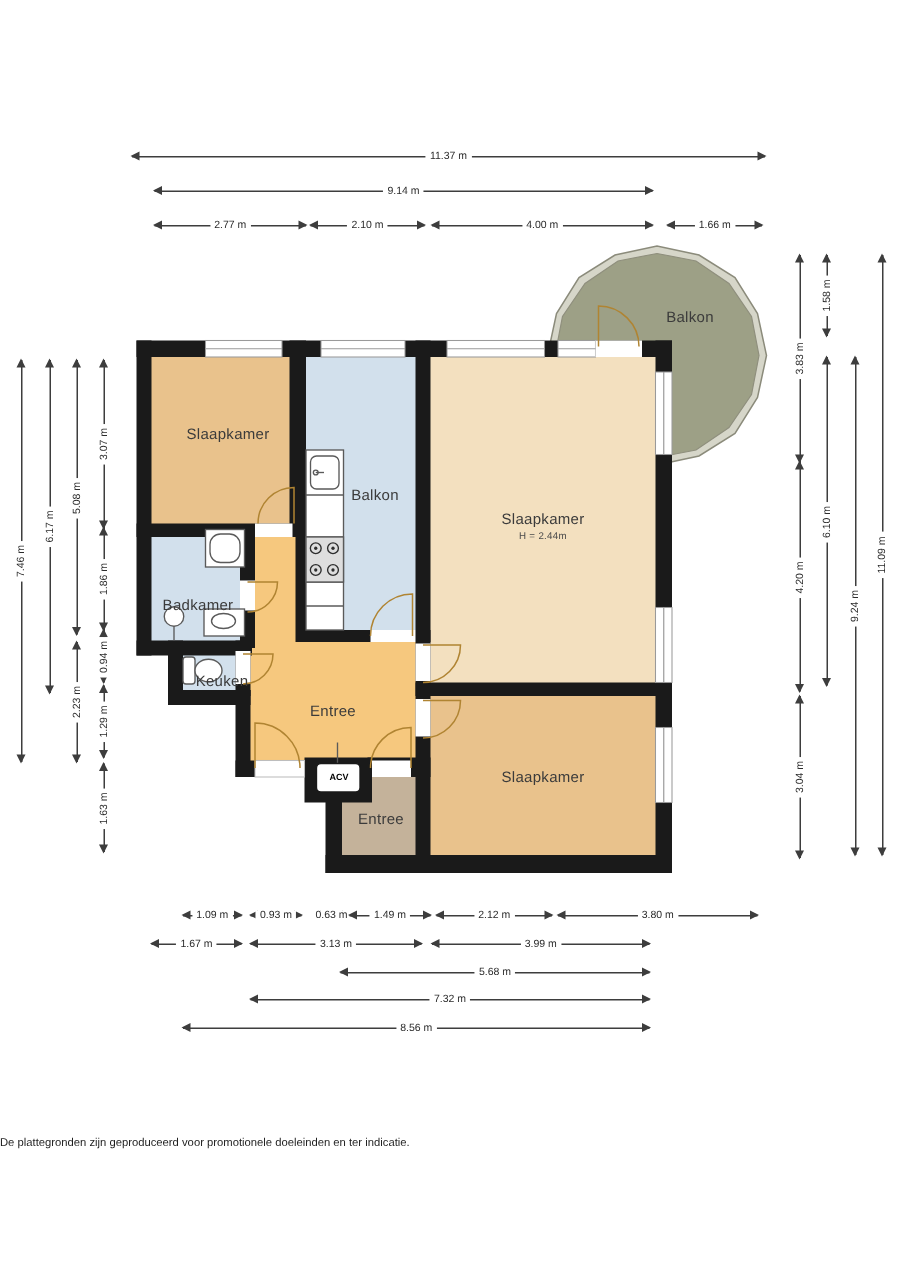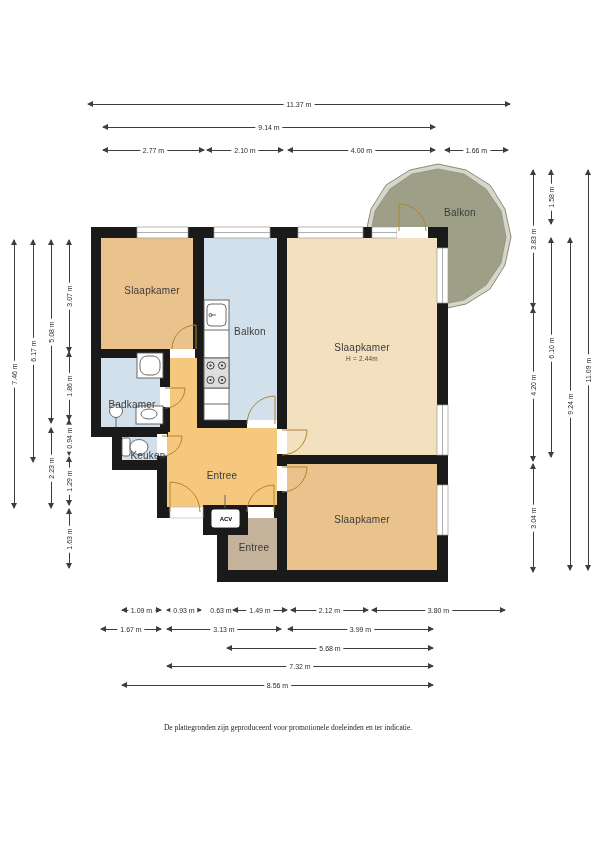--- a/index.html
+++ b/index.html
@@ -23,22 +23,22 @@
     white-space:nowrap;line-height:8px;
   }
   .dim.h .lbl{left:50%;top:-0.5px;transform:translate(-50%,-50%);}
   .dim.v .lbl{left:-0.5px;top:50%;transform:translate(-50%,-50%) rotate(-90deg);}
   .dim i{position:absolute;display:block;width:0;height:0;}
   .dim.h .a1{left:-1px;top:-4px;border-top:3.5px solid transparent;border-bottom:3.5px solid transparent;border-right:6px solid #3d3d3d;}
   .dim.h .a2{right:-1px;top:-4px;border-top:3.5px solid transparent;border-bottom:3.5px solid transparent;border-left:6px solid #3d3d3d;}
   .dim.v .a1{top:-1px;left:-4px;border-left:3.5px solid transparent;border-right:3.5px solid transparent;border-bottom:6px solid #3d3d3d;}
   .dim.v .a2{bottom:-1px;left:-4px;border-left:3.5px solid transparent;border-right:3.5px solid transparent;border-top:6px solid #3d3d3d;}
   .footer{
-    position:absolute;left:0;top:723px;width:576px;text-align:center;
-    font-size:7.5px;line-height:9.5px;color:#1e1e1e;font-family:Liberation Serif, serif;
+    position:absolute;left:0;top:757px;width:576px;
+    font-size:7.5px;line-height:9.5px;color:#1e1e1e;
   }
 </style>
 </head>
 <body>
 
 <div class="page">
 
   <svg class="plan-svg" width="600" height="849" viewBox="0 0 600 849">
 
     <g>

